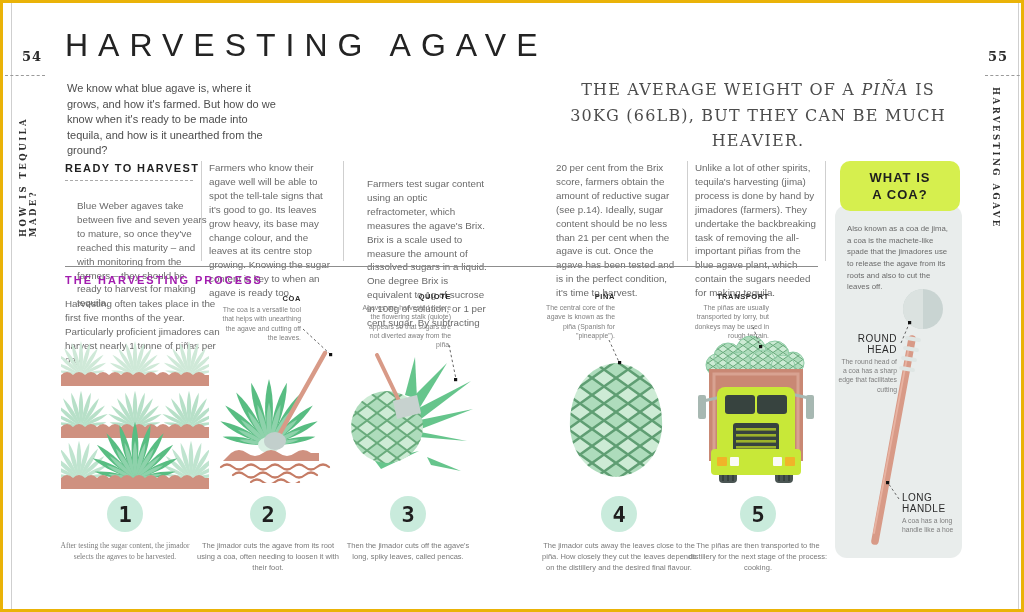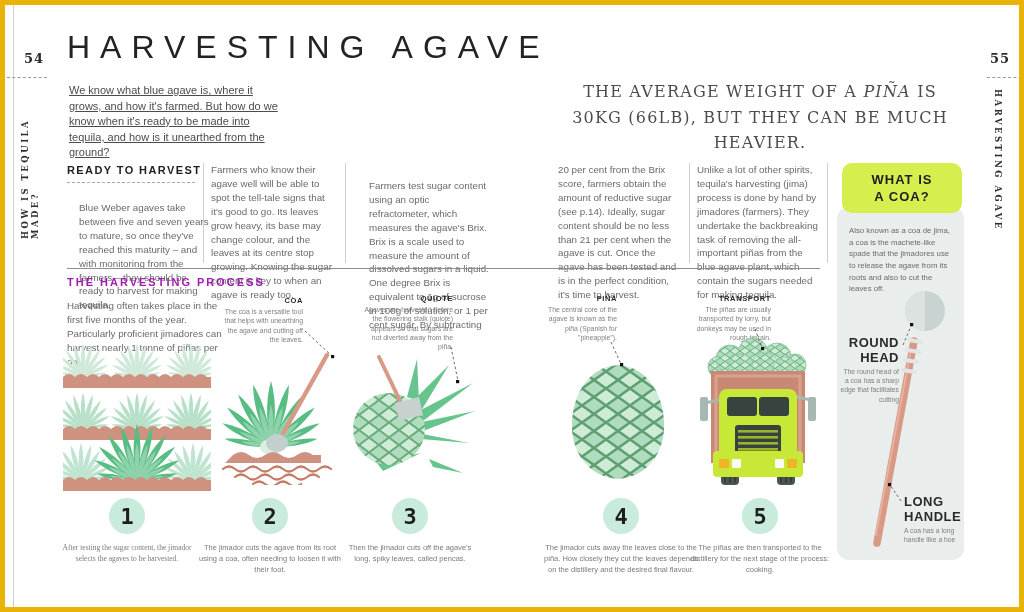--- a/index.html
+++ b/index.html
@@ -1,17 +1,17 @@
 <!DOCTYPE html>
 <html><head>
 <meta charset="utf-8">
 <style>
   html,body{margin:0;padding:0;background:#ffffff;}
   #page{position:relative;width:1024px;height:612px;background:#ffffff;
-        border:5px solid #eab308;box-sizing:border-box;overflow:hidden;
+        border:3px solid #eab308;box-sizing:border-box;overflow:hidden;
         font-family:"Liberation Sans",sans-serif;color:#444;}
   .edge{position:absolute;top:0;bottom:0;width:1px;background:#cfcfcf;}
   
   .pagenum{position:absolute;width:34px;text-align:center;top:46px;
            font-family:"DejaVu Serif",serif;font-size:13px;font-weight:600;color:#2c2c2c;letter-spacing:1px;}
   .margin-dash{position:absolute;top:72px;border-top:1px dashed #9a9a9a;}
   .vert{position:absolute;top:84px;font-family:"DejaVu Serif",serif;font-size:8.5px;
         font-weight:600;letter-spacing:2.5px;color:#2e2e2e;writing-mode:vertical-rl;}
   .vert.flip{transform:rotate(180deg);}
   
@@ -42,21 +42,21 @@
          background:#c9ebdc;display:flex;align-items:center;justify-content:center;
          font-family:"DejaVu Sans Mono",monospace;font-size:22px;font-weight:700;color:#1e1e1e;}
   .cap{position:absolute;top:538px;text-align:center;font-size:7.5px;line-height:1.45;color:#7a7a7a;}
   
   #coa-body{position:absolute;left:832px;top:202px;width:127px;height:353px;background:#e9edec;border-radius:12px;}
   #coa-head{position:absolute;left:837px;top:158px;width:120px;height:50px;background:#d6ef4e;
             border-radius:10px;text-align:center;padding-top:9px;box-sizing:border-box;
             font-size:13px;font-weight:700;letter-spacing:1px;color:#1e1e1e;line-height:1.3;}
   #coa-text{position:absolute;left:844px;top:220px;width:104px;font-size:7.8px;line-height:1.5;color:#6b6b6b;}
   .coalbl{position:absolute;}
-  .coalbl .t{font-size:13px;font-weight:700;letter-spacing:.5px;color:#2a2a2a;margin-bottom:2px;}
+  .coalbl .t{font-size:10px;font-weight:400;letter-spacing:.5px;color:#2a2a2a;margin-bottom:2px;}
   .coalbl .d{font-size:6.8px;line-height:1.35;color:#808080;}
   #lbl-roundhead{left:834px;top:330px;width:60px;text-align:right;}
   #lbl-longhandle{left:899px;top:489px;width:56px;text-align:left;}
   .ill{position:absolute;}
   #leaders{position:absolute;left:0;top:0;pointer-events:none;}
 </style>
 </head>
 <body>
 
 <div id="page">
@@ -64,21 +64,21 @@
   <div class="edge" style="left:1015px;"></div>
 
   <div class="pagenum" style="left:12px;">54</div>
   <div class="pagenum" style="left:978px;">55</div>
   <div class="margin-dash" style="left:2px;width:40px;"></div>
   <div class="margin-dash" style="left:982px;width:40px;"></div>
   <div class="vert flip" style="left:15px;height:150px;">HOW IS TEQUILA MADE?</div>
   <div class="vert" style="left:988px;height:150px;">HARVESTING AGAVE</div>
 
   <h1 id="title" style="margin:0;">HARVESTING AGAVE</h1>
-  <p id="intro" style="margin:0;text-decoration:underline;">We know what blue agave is, where it grows, and how it's farmed. But how do we know when it's ready to be made into tequila, and how is it unearthed from the ground?</p>
+  <p id="intro" style="margin:0;">We know what blue agave is, where it grows, and how it's farmed. But how do we know when it's ready to be made into tequila, and how is it unearthed from the ground?</p>
   <div id="quote">
     <div><span>THE AVERAGE WEIGHT OF A </span><span class="it">PIÑA</span><span> IS</span></div>
     <div>30KG (66LB), BUT THEY CAN BE MUCH HEAVIER.</div>
   </div>
 
   <div class="colhead">READY TO HARVEST</div>
   <div class="colhead-dash"></div>
   <p class="col" style="left:62px;top:184px;width:130px;margin:12px;">Blue Weber agaves take between five and seven years to mature, so once they've reached this maturity – and with monitoring from the farmers – they should be ready to harvest for making tequila.</p>
   <p class="col" style="left:206px;top:158px;width:128px;margin:0;">Farmers who know their agave well will be able to spot the tell-tale signs that it's good to go. Its leaves grow heavy, its base may change colour, and the leaves at its centre stop growing. Knowing the sugar content is key to when an agave is ready too.</p>
   <p class="col" style="left:348px;top:158px;width:122px;margin:16px;">Farmers test sugar content using an optic refractometer, which measures the agave's Brix. Brix is a scale used to measure the amount of dissolved sugars in a liquid. One degree Brix is equivalent to 1g of sucrose in 100g of solution, or 1 per cent sugar. By subtracting</p>

